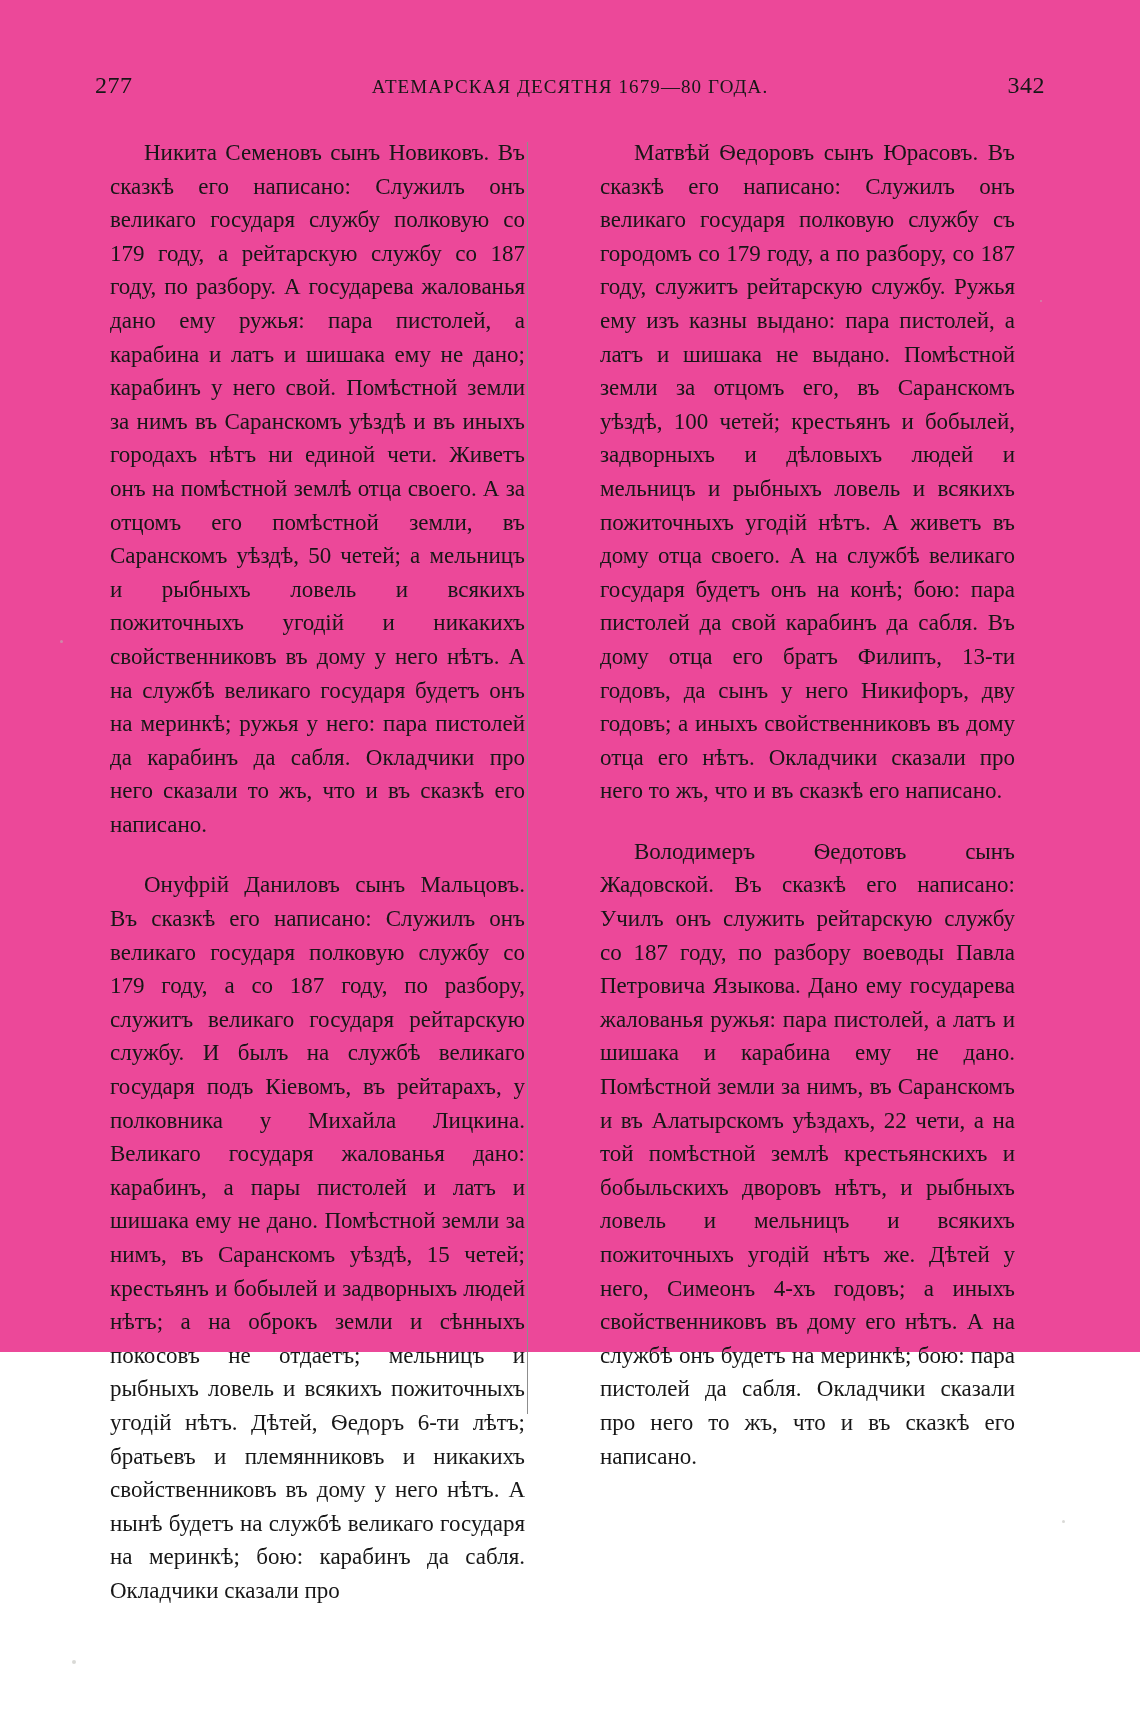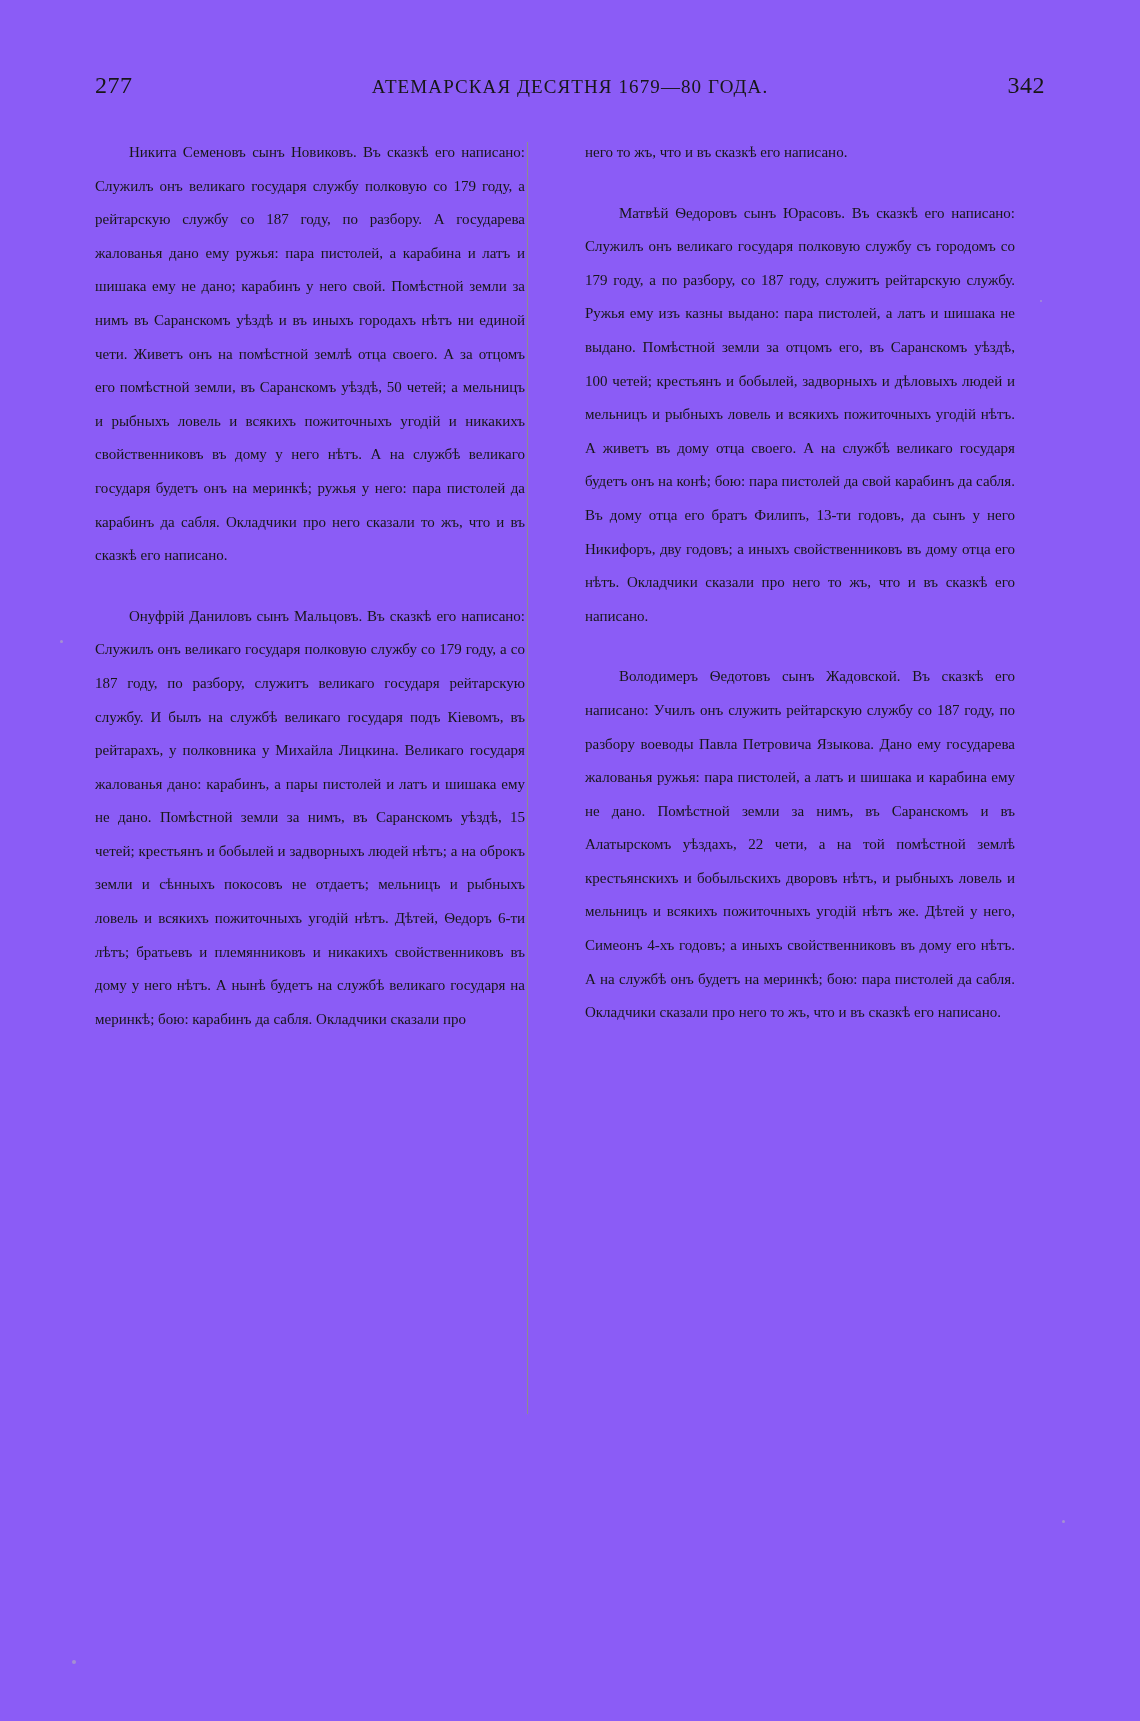--- a/index.html
+++ b/index.html
@@ -12,22 +12,22 @@
     height: 1721px;
     font-family: "Liberation Serif", serif;
     color: #171717;
     position: relative;
     overflow: hidden;
   }
   .page {
     position: absolute;
     left: 0; top: 0;
     width: 1140px;
-    height: 1721px;
-    background: #8b5cf6;
+    height: 1352px;
+    background: #ec4899;
   }
   .header {
     position: absolute;
     left: 95px;
     top: 72px;
     width: 950px;
     height: 30px;
     display: flex;
     align-items: baseline;
     justify-content: space-between;
@@ -59,22 +59,22 @@
   .col-right { padding-left: 38px; }
   .rule {
     position: absolute;
     left: 527px;
     top: 142px;
     width: 1px;
     height: 1272px;
     background: #8d8d8d;
   }
   p.para {
-    margin: 0 0 0 0;
-    font-size: 15px;
+    margin: 0 0 0 15px;
+    font-size: 23px;
     line-height: 33.6px;
     text-align: justify;
     text-justify: inter-word;
     hyphens: manual;
   }
   p.para + p.para {
     margin-top: 27px;
     font-family: Liberation Serif, serif;
   }
   p.indent {
@@ -102,21 +102,20 @@
   <div class="rule"></div>
 
   <div class="columns">
 
     <div class="col col-left">
       <p class="para indent">Никита Семеновъ сынъ Новиковъ. Въ сказкѣ его написано: Служилъ онъ великаго государя службу полковую со 179 году, а рейтарскую службу со 187 году, по разбору. А государева жалованья дано ему ружья: пара пистолей, а карабина и латъ и шишака ему не дано; карабинъ у него свой. Помѣстной земли за нимъ въ Саранскомъ уѣздѣ и въ иныхъ городахъ нѣтъ ни единой чети. Живетъ онъ на помѣстной землѣ отца своего. А за отцомъ его помѣстной земли, въ Саранскомъ уѣздѣ, 50 четей; а мельницъ и рыбныхъ ловель и всякихъ пожиточныхъ угодій и никакихъ свойственниковъ въ дому у него нѣтъ. А на службѣ великаго государя будетъ онъ на меринкѣ; ружья у него: пара пистолей да карабинъ да сабля. Окладчики про него сказали то жъ, что и въ сказкѣ его написано.</p>
       <p class="para indent">Онуфрій Даниловъ сынъ Мальцовъ. Въ сказкѣ его написано: Служилъ онъ великаго государя полковую службу со 179 году, а со 187 году, по разбору, служитъ великаго государя рейтарскую службу. И былъ на службѣ великаго государя подъ Кіевомъ, въ рейтарахъ, у полковника у Михайла Лицкина. Великаго государя жалованья дано: карабинъ, а пары пистолей и латъ и шишака ему не дано. Помѣстной земли за нимъ, въ Саранскомъ уѣздѣ, 15 четей; крестьянъ и бобылей и задворныхъ людей нѣтъ; а на оброкъ земли и сѣнныхъ покосовъ не отдаетъ; мельницъ и рыбныхъ ловель и всякихъ пожиточныхъ угодій нѣтъ. Дѣтей, Ѳедоръ 6-ти лѣтъ; братьевъ и племянниковъ и никакихъ свойственниковъ въ дому у него нѣтъ. А нынѣ будетъ на службѣ великаго государя на меринкѣ; бою: карабинъ да сабля. Окладчики сказали про</p>
     </div>
 
     <div class="col col-right">
-      <p class="para">него то жъ, что и въ сказкѣ его написано.</p>
       <p class="para indent">Матвѣй Ѳедоровъ сынъ Юрасовъ. Въ сказкѣ его написано: Служилъ онъ великаго государя полковую службу съ городомъ со 179 году, а по разбору, со 187 году, служитъ рейтарскую службу. Ружья ему изъ казны выдано: пара пистолей, а латъ и шишака не выдано. Помѣстной земли за отцомъ его, въ Саранскомъ уѣздѣ, 100 четей; крестьянъ и бобылей, задворныхъ и дѣловыхъ людей и мельницъ и рыбныхъ ловель и всякихъ пожиточныхъ угодій нѣтъ. А живетъ въ дому отца своего. А на службѣ великаго государя будетъ онъ на конѣ; бою: пара пистолей да свой карабинъ да сабля. Въ дому отца его братъ Филипъ, 13-ти годовъ, да сынъ у него Никифоръ, дву годовъ; а иныхъ свойственниковъ въ дому отца его нѣтъ. Окладчики сказали про него то жъ, что и въ сказкѣ его написано.</p>
       <p class="para indent">Володимеръ Ѳедотовъ сынъ Жадовской. Въ сказкѣ его написано: Училъ онъ служить рейтарскую службу со 187 году, по разбору воеводы Павла Петровича Языкова. Дано ему государева жалованья ружья: пара пистолей, а латъ и шишака и карабина ему не дано. Помѣстной земли за нимъ, въ Саранскомъ и въ Алатырскомъ уѣздахъ, 22 чети, а на той помѣстной землѣ крестьянскихъ и бобыльскихъ дворовъ нѣтъ, и рыбныхъ ловель и мельницъ и всякихъ пожиточныхъ угодій нѣтъ же. Дѣтей у него, Симеонъ 4-хъ годовъ; а иныхъ свойственниковъ въ дому его нѣтъ. А на службѣ онъ будетъ на меринкѣ; бою: пара пистолей да сабля. Окладчики сказали про него то жъ, что и въ сказкѣ его написано.</p>
     </div>
 
   </div>
 
   <div class="speck" style="left:60px;top:640px;width:3px;height:3px;"></div>
   <div class="speck" style="left:1062px;top:1520px;width:3px;height:3px;"></div>
   <div class="speck" style="left:72px;top:1660px;width:4px;height:4px;"></div>
   <div class="speck" style="left:1040px;top:300px;width:2px;height:2px;"></div>

